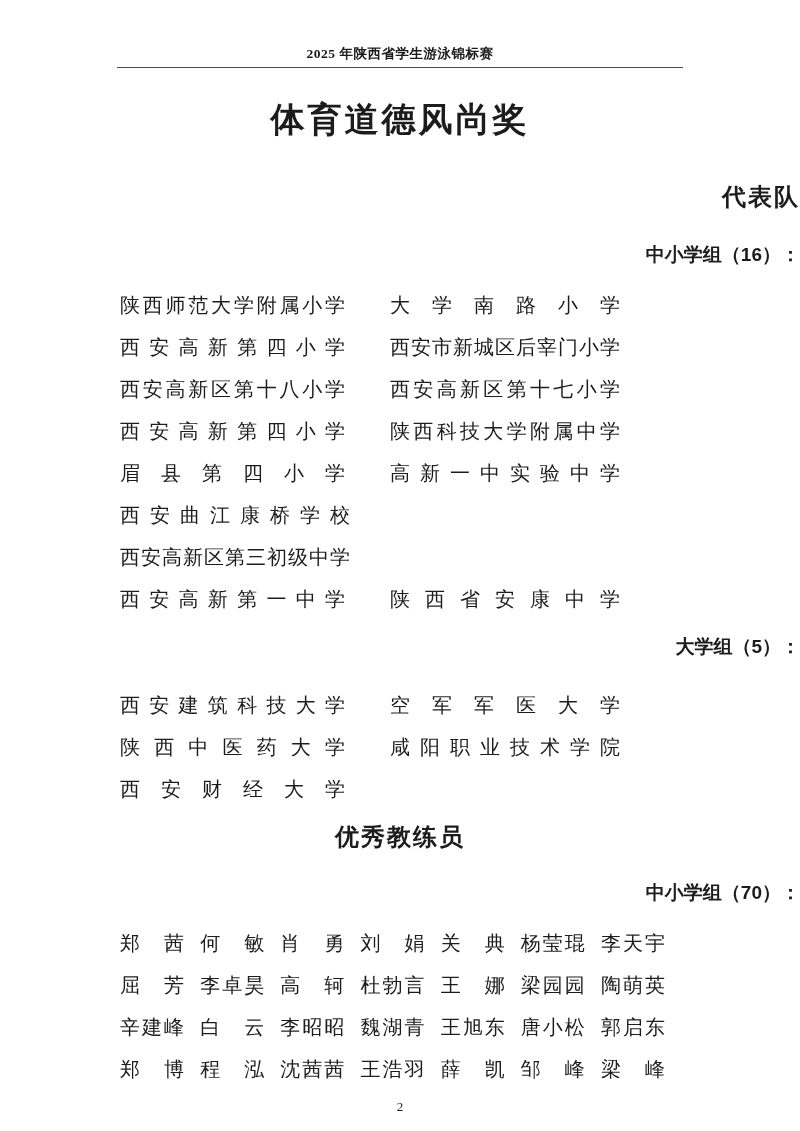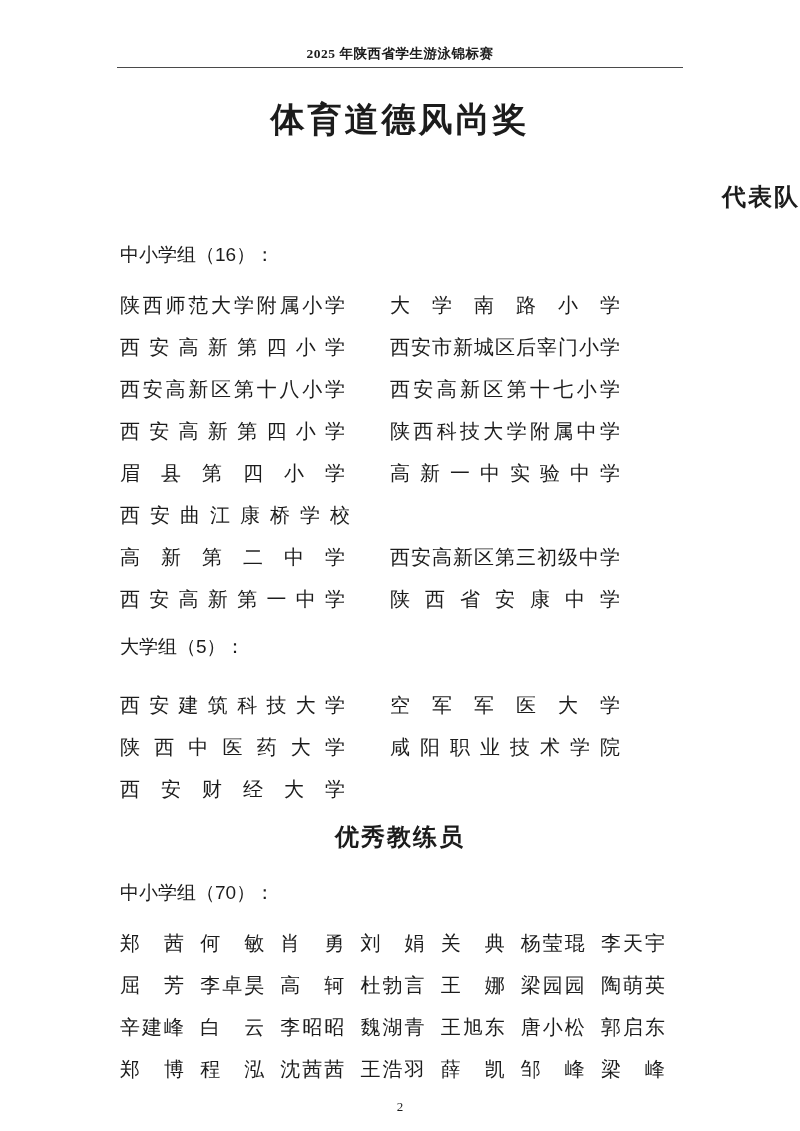--- a/index.html
+++ b/index.html
@@ -40,23 +40,24 @@
     font-weight:bold;
     font-size:24px;
     line-height:28px;
     letter-spacing:2px;
   }
   .section-heading.teams { margin-top:46px;text-align:right; }
   .section-heading.coaches { margin-top:13px; }
   .group-label {
     margin-left:120px;
     font-family:"Liberation Sans","DejaVu Sans",sans-serif;
-    font-weight:normal;
+    font-weight:bold;
     font-size:19px;
     line-height:22px;
+    text-align:right;
   }
   .group-label.first { margin-top:33px; }
   .group-label.university { margin-top:16px; }
   .group-label.coach { margin-top:31px; }
   .school-list { margin-top:18px; margin-left:120px; width:500px; }
   .school-list.university { margin-top:26px; }
   .school-row { display:flex; height:42px; align-items:center; }
   .school-cell {
     font-size:20px;
     text-align:justify;
@@ -119,21 +120,20 @@
         <div class="school-cell col-right">陕西科技大学附属中学</div>
       </div>
       <div class="school-row">
         <div class="school-cell col-left">眉县第四小学</div>
         <div class="school-cell col-right">高新一中实验中学</div>
       </div>
       <div class="school-row">
         <div class="school-cell col-right">西安曲江康桥学校</div>
       </div>
       <div class="school-row">
-        <div class="school-cell col-left">高新第二中学</div>
         <div class="school-cell col-right">西安高新区第三初级中学</div>
       </div>
       <div class="school-row">
         <div class="school-cell col-left">西安高新第一中学</div>
         <div class="school-cell col-right">陕西省安康中学</div>
       </div>
     </div>
 
   <div class="group-label university">大学组（5）：</div>
   <div class="school-list university" id="schools-university">

